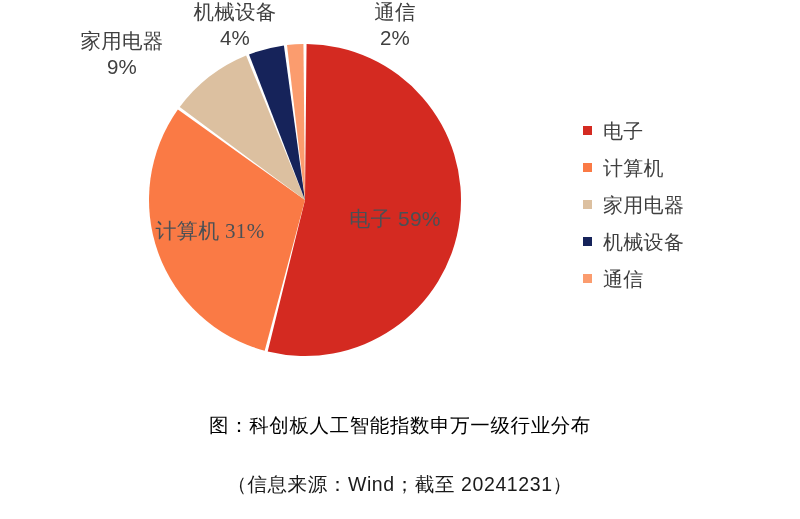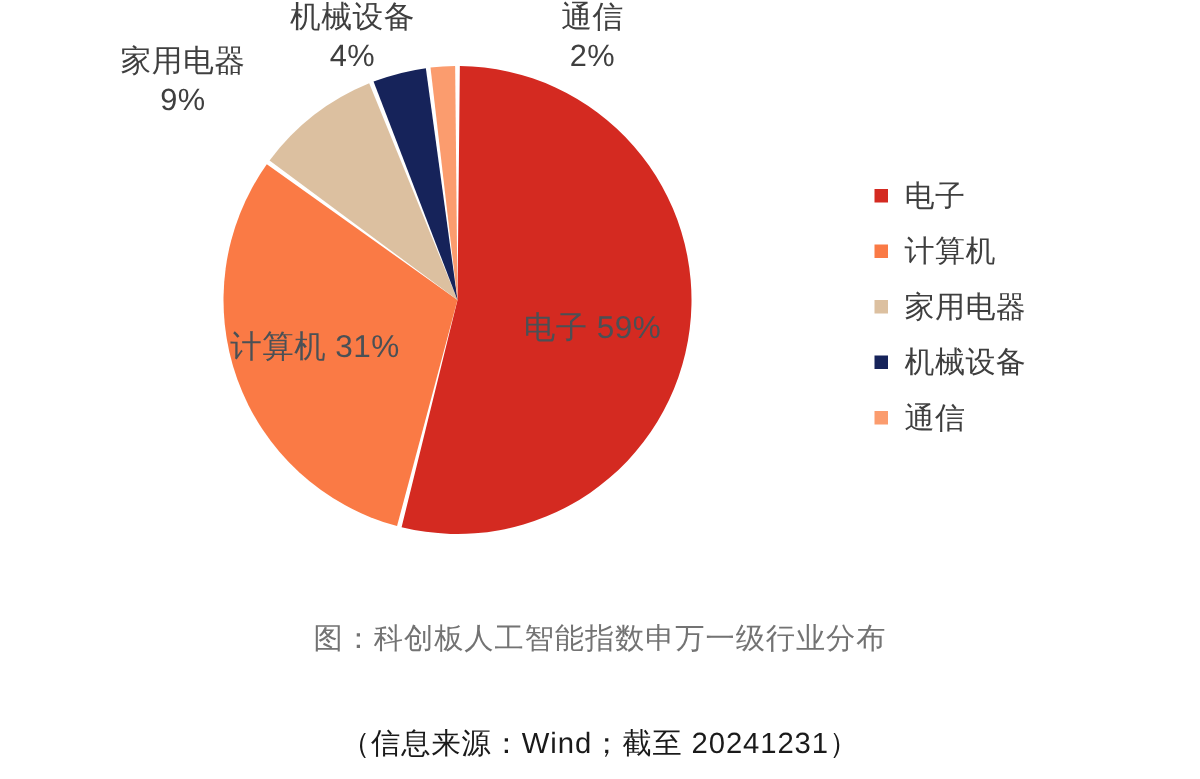--- a/index.html
+++ b/index.html
@@ -58,21 +58,21 @@
   .inside-label {
     position: absolute;
     text-align: center;
     font-size: 21px;
     line-height: 1.3;
     color: #4a5055;
     white-space: nowrap;
     letter-spacing: .3px;
   }
   #inside-dianzi   { left: 330px; top: 205px; width: 130px; }
-  #inside-jisuanji { left: 140px; top: 218px; width: 140px; }
+  #inside-jisuanji { left: 140px; top: 218px; width: 140px; font-family: Liberation Serif, serif; }
 
   
   #legend {
     position: absolute;
     left: 583px;
     top: 112px;
     width: 200px;
   }
   .legend-item {
     display: flex;
@@ -96,26 +96,26 @@
   
   #caption-block {
     position: absolute;
     left: 0;
     top: 412px;
     width: 800px;
     text-align: center;
   }
   #caption-title {
     font-size: 19.5px;
-    color: #737373;
+    color: #000000;
     letter-spacing: .6px;
     white-space: nowrap;
   }
   #caption-source {
-    margin-top: 43px;
+    margin-top: 32px;
     font-size: 19.5px;
     color: #1a1a1a;
     letter-spacing: .6px;
     white-space: nowrap;
   }
 </style>
 </head>
 <body>
 
 <div id="figure">

